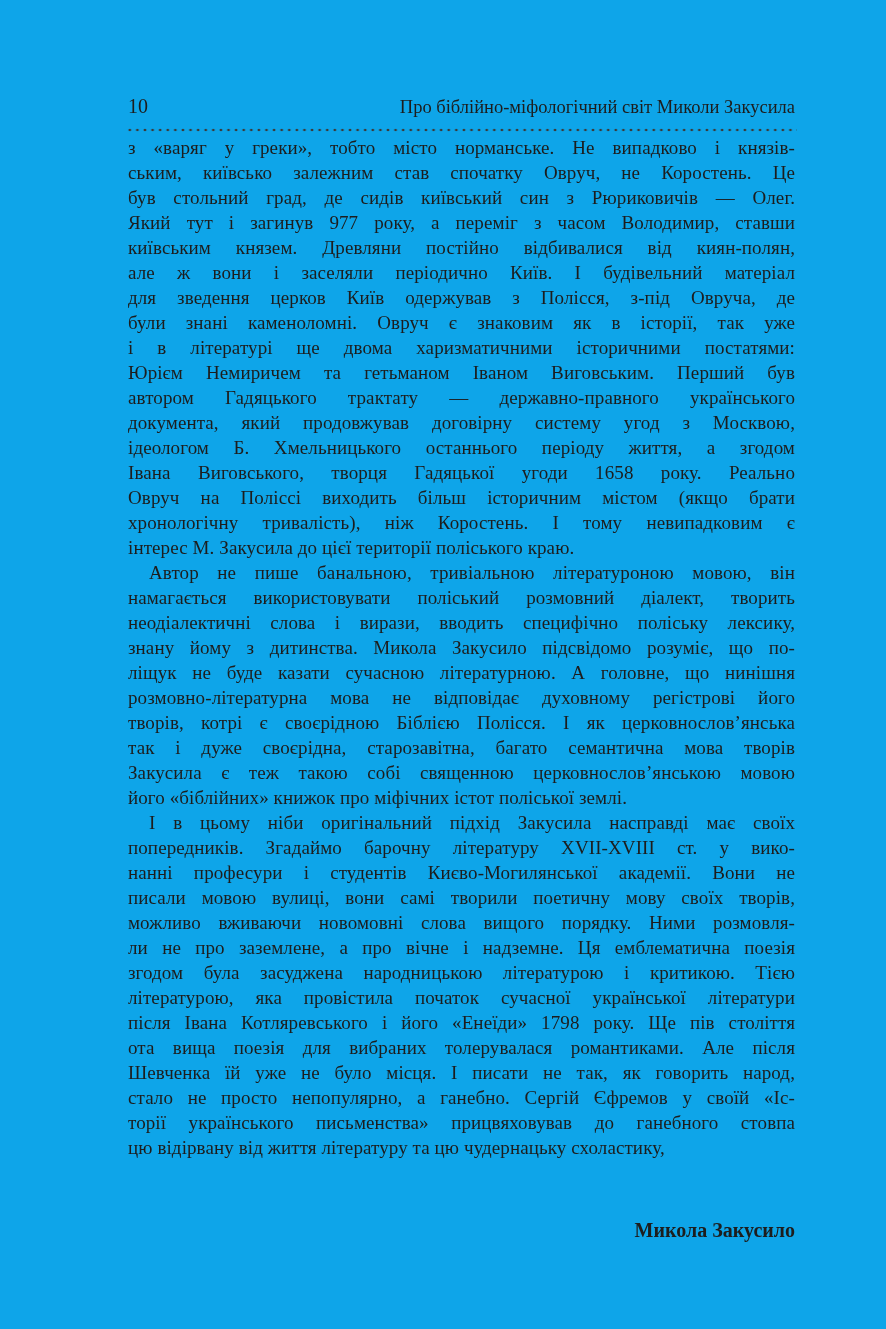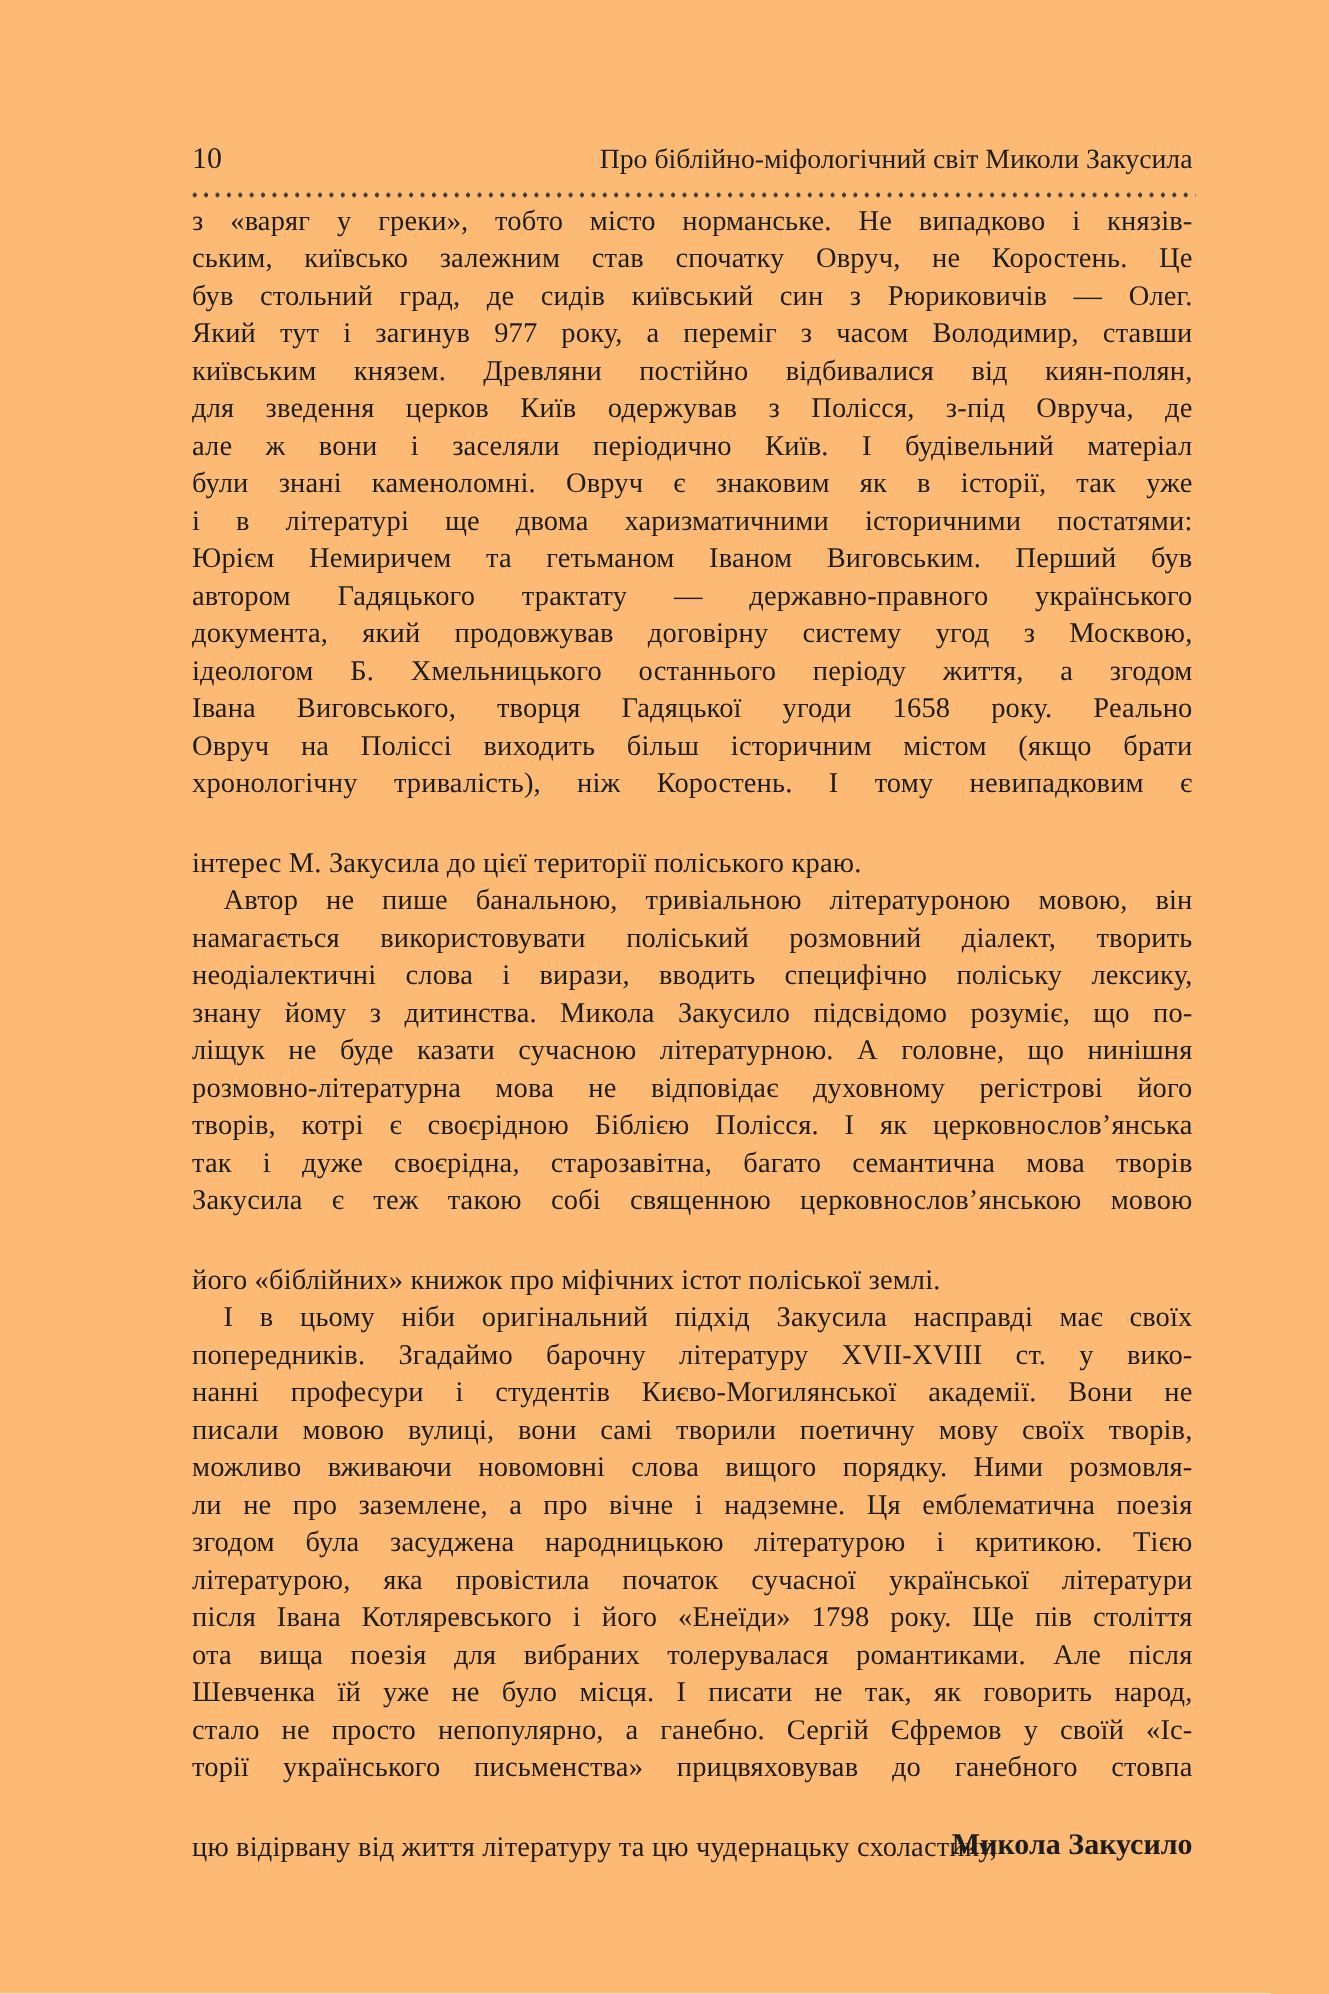--- a/index.html
+++ b/index.html
@@ -4,21 +4,21 @@
 <style>
   html, body {
     margin: 0;
     padding: 0;
     background: #ffffff;
   }
   .page {
     position: relative;
     width: 886px;
     height: 1329px;
-    background: #fdba74;
+    background: #0ea5e9;
     font-family: "Liberation Serif", "DejaVu Serif", serif;
     color: #1d1d1d;
     overflow: hidden;
   }
   .page-header {
     position: absolute;
     top: 94px;
     left: 128px;
     width: 667px;
     display: flex;
@@ -58,21 +58,20 @@
     margin: 0;
     padding: 0;
   }
   .line {
     display: block;
     text-align: justify;
     text-align-last: justify;
   }
   .line.last {
     text-align-last: left;
-    margin-top: 28px;
   }
   .line.indent {
     text-indent: 21px;
   }
   .page-footer {
     position: absolute;
     top: 1201px;
     left: 128px;
     width: 667px;
     text-align: right;
@@ -94,22 +93,22 @@
 
   <div class="dotted-rule"></div>
 
   <main class="body-text" id="body-text">
       <p class="para">
         <span class="line">з «варяг у греки», тобто місто норманське. Не випадково і князів-</span>
         <span class="line">ським, київсько залежним став спочатку Овруч, не Коростень. Це</span>
         <span class="line">був стольний град, де сидів київський син з Рюриковичів — Олег.</span>
         <span class="line">Який тут і загинув 977 року, а переміг з часом Володимир, ставши</span>
         <span class="line">київським князем. Древляни постійно відбивалися від киян-полян,</span>
+        <span class="line">але ж вони і заселяли періодично Київ. І будівельний матеріал</span>
         <span class="line">для зведення церков Київ одержував з Полісся, з-під Овруча, де</span>
-        <span class="line">але ж вони і заселяли періодично Київ. І будівельний матеріал</span>
         <span class="line">були знані каменоломні. Овруч є знаковим як в історії, так уже</span>
         <span class="line">і в літературі ще двома харизматичними історичними постатями:</span>
         <span class="line">Юрієм Немиричем та гетьманом Іваном Виговським. Перший був</span>
         <span class="line">автором Гадяцького трактату — державно-правного українського</span>
         <span class="line">документа, який продовжував договірну систему угод з Москвою,</span>
         <span class="line">ідеологом Б. Хмельницького останнього періоду життя, а згодом</span>
         <span class="line">Івана Виговського, творця Гадяцької угоди 1658 року. Реально</span>
         <span class="line">Овруч на Поліссі виходить більш історичним містом (якщо брати</span>
         <span class="line">хронологічну тривалість), ніж Коростень. І тому невипадковим є</span>
         <span class="line last">інтерес М. Закусила до цієї території поліського краю.</span>

